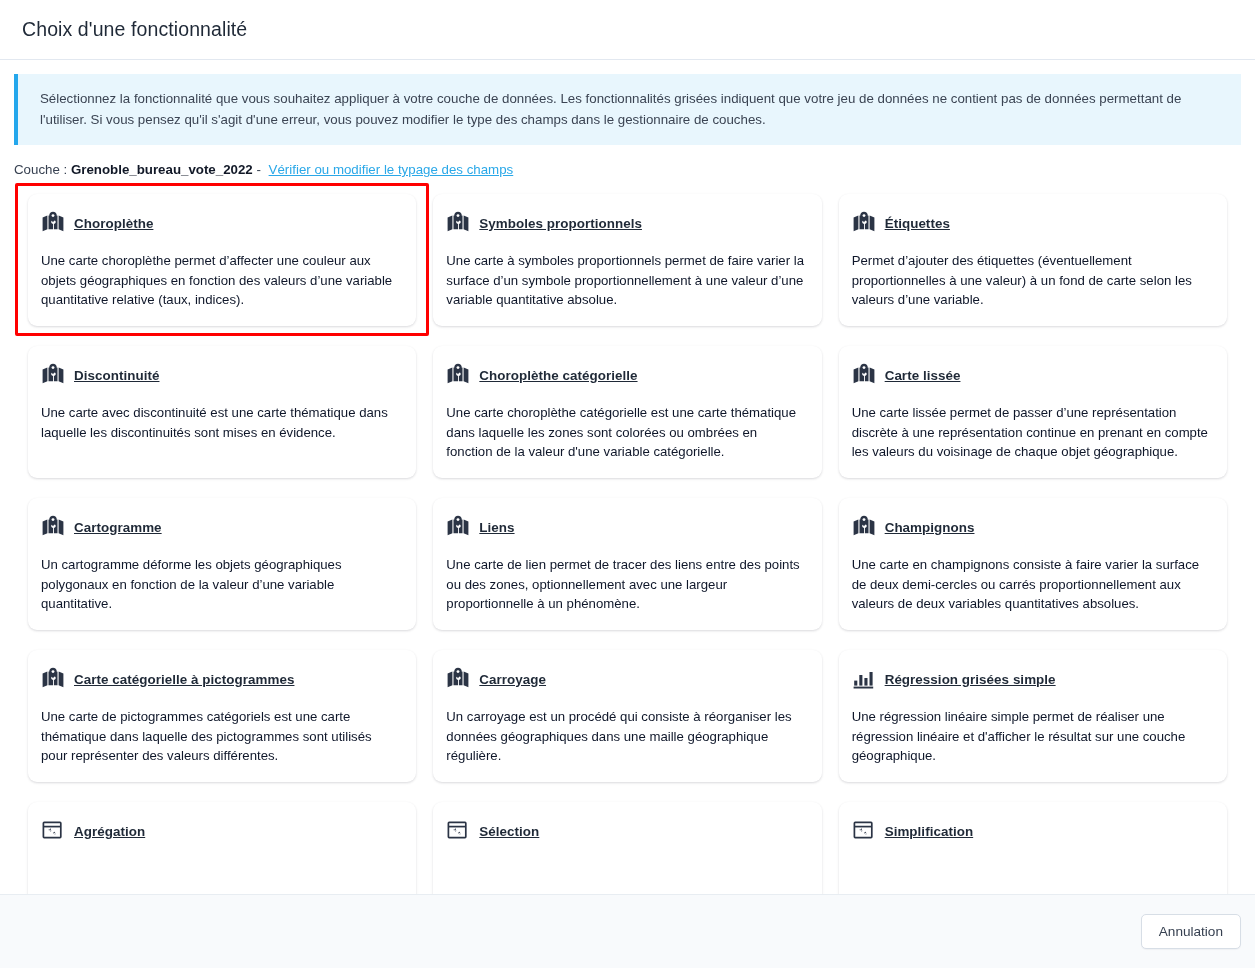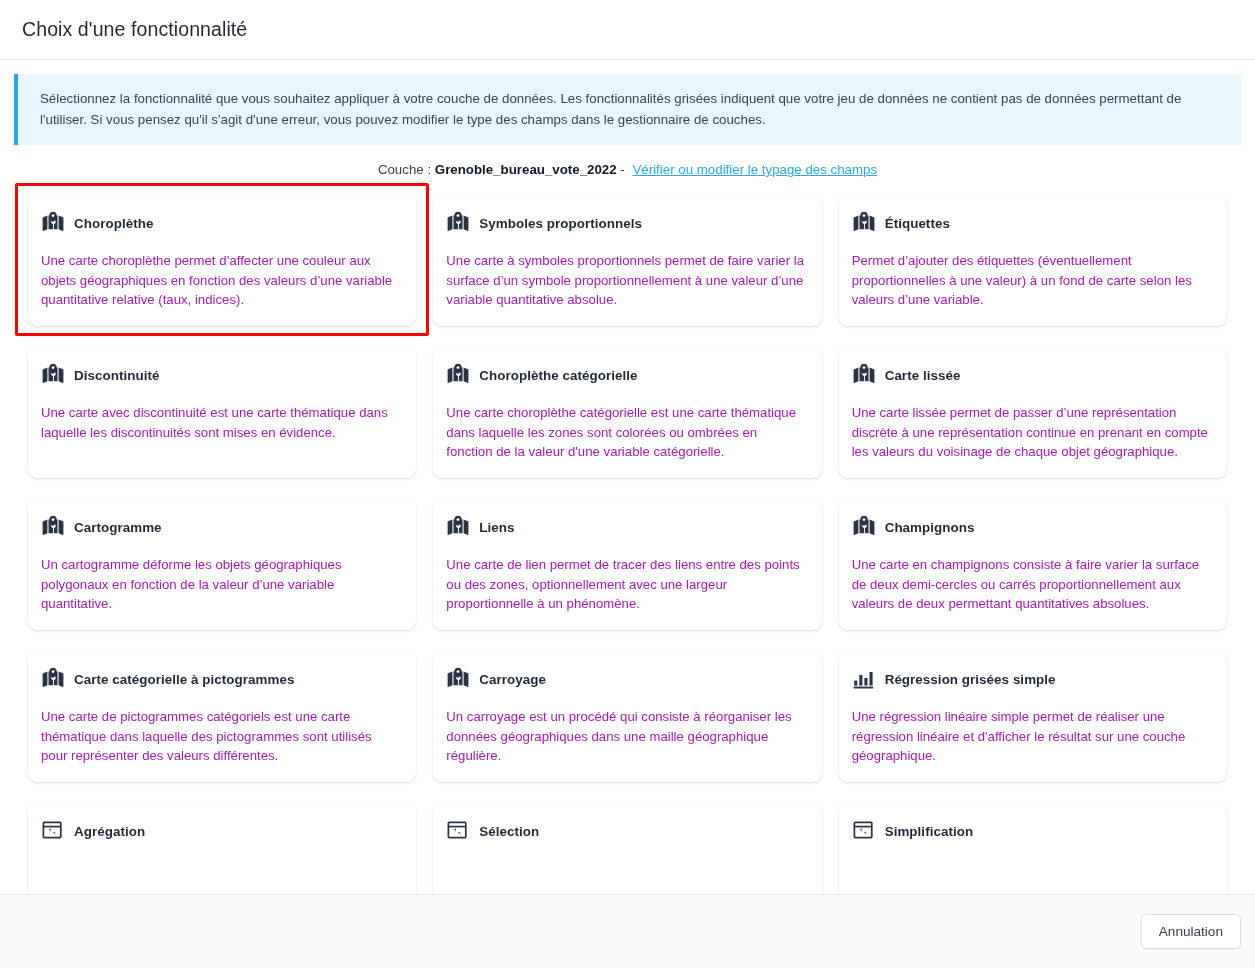--- a/index.html
+++ b/index.html
@@ -64,21 +64,20 @@
     align-items: center;
   }
   .info-banner-text {
     font-size: 13.3px;
     line-height: 1.55;
     color: #3b4453;
   }
 
   
   .layer-line {
-    text-align: center;
     font-size: 13.3px;
     color: #374151;
     padding: 17px 0 13px 0;
   }
   .layer-line .label { color: #374151; }
   .layer-line .layer-name { font-weight: bold; color: #111827; }
   .layer-line .dash { color: #374151; }
   .layer-line .typing-link {
     color: #2aa8e8;
     text-decoration: underline;
@@ -123,25 +122,26 @@
     flex: 0 0 24px;
     display: block;
     color: #2b3445;
   }
   .card-icon svg { display: block; width: 24px; height: 24px; }
   .card-title {
     font-size: 13.4px;
     font-weight: bold;
     color: #1f2937;
     letter-spacing: 0.05px;
+    text-decoration: underline;
   }
   .card-desc {
     font-size: 13.2px;
     line-height: 1.48;
-    color: #a21caf;
+    color: #0f172a;
   }
 
   
   .modal-footer {
     flex: 0 0 auto;
     height: 74px;
     background: #f8fafc;
     border-top: 1px solid #e8edf2;
     display: flex;
     align-items: center;
@@ -319,21 +319,21 @@
                   <path d="M1.6 6.6 L6.4 4.6 L6.4 18.2 L1.6 20.2 Z"></path>
                   <path d="M17.6 4.6 L22.4 6.6 L22.4 20.2 L17.6 18.2 Z"></path>
                   <path d="M7.5 4.6 L12 6.0 L12 9.2 C11.0 9.2 10.2 10.0 10.2 11.0 C10.2 12.0 11.0 12.8 12 12.8 L12 18.2 L7.5 18.2 Z"></path>
                   <path d="M16.5 4.6 L16.5 18.2 L12.9 18.2 L12.9 12.8 C13.9 12.8 14.7 12.0 14.7 11.0 C14.7 10.0 13.9 9.2 12.9 9.2 L12.9 6.0 Z"></path>
                   <path d="M12 0.8 C9.9 0.8 8.2 2.5 8.2 4.6 C8.2 7.2 12 11.4 12 11.4 C12 11.4 15.8 7.2 15.8 4.6 C15.8 2.5 14.1 0.8 12 0.8 Z" fill="currentColor"></path>
                   <circle cx="12" cy="4.6" r="1.45" fill="#ffffff"></circle>
                 </svg>
               </span>
               <span class="card-title">Champignons</span>
             </div>
-            <div class="card-desc">Une carte en champignons consiste à faire varier la surface de deux demi-cercles ou carrés proportionnellement aux valeurs de deux permettant quantitatives absolues.</div>
+            <div class="card-desc">Une carte en champignons consiste à faire varier la surface de deux demi-cercles ou carrés proportionnellement aux valeurs de deux variables quantitatives absolues.</div>
           </div>
           <div class="feature-card">
             <div class="card-head">
               <span class="card-icon">
                 <svg viewBox="0 0 24 24" fill="currentColor" aria-hidden="true">
                   <path d="M1.6 6.6 L6.4 4.6 L6.4 18.2 L1.6 20.2 Z"></path>
                   <path d="M17.6 4.6 L22.4 6.6 L22.4 20.2 L17.6 18.2 Z"></path>
                   <path d="M7.5 4.6 L12 6.0 L12 9.2 C11.0 9.2 10.2 10.0 10.2 11.0 C10.2 12.0 11.0 12.8 12 12.8 L12 18.2 L7.5 18.2 Z"></path>
                   <path d="M16.5 4.6 L16.5 18.2 L12.9 18.2 L12.9 12.8 C13.9 12.8 14.7 12.0 14.7 11.0 C14.7 10.0 13.9 9.2 12.9 9.2 L12.9 6.0 Z"></path>
                   <path d="M12 0.8 C9.9 0.8 8.2 2.5 8.2 4.6 C8.2 7.2 12 11.4 12 11.4 C12 11.4 15.8 7.2 15.8 4.6 C15.8 2.5 14.1 0.8 12 0.8 Z" fill="currentColor"></path>

